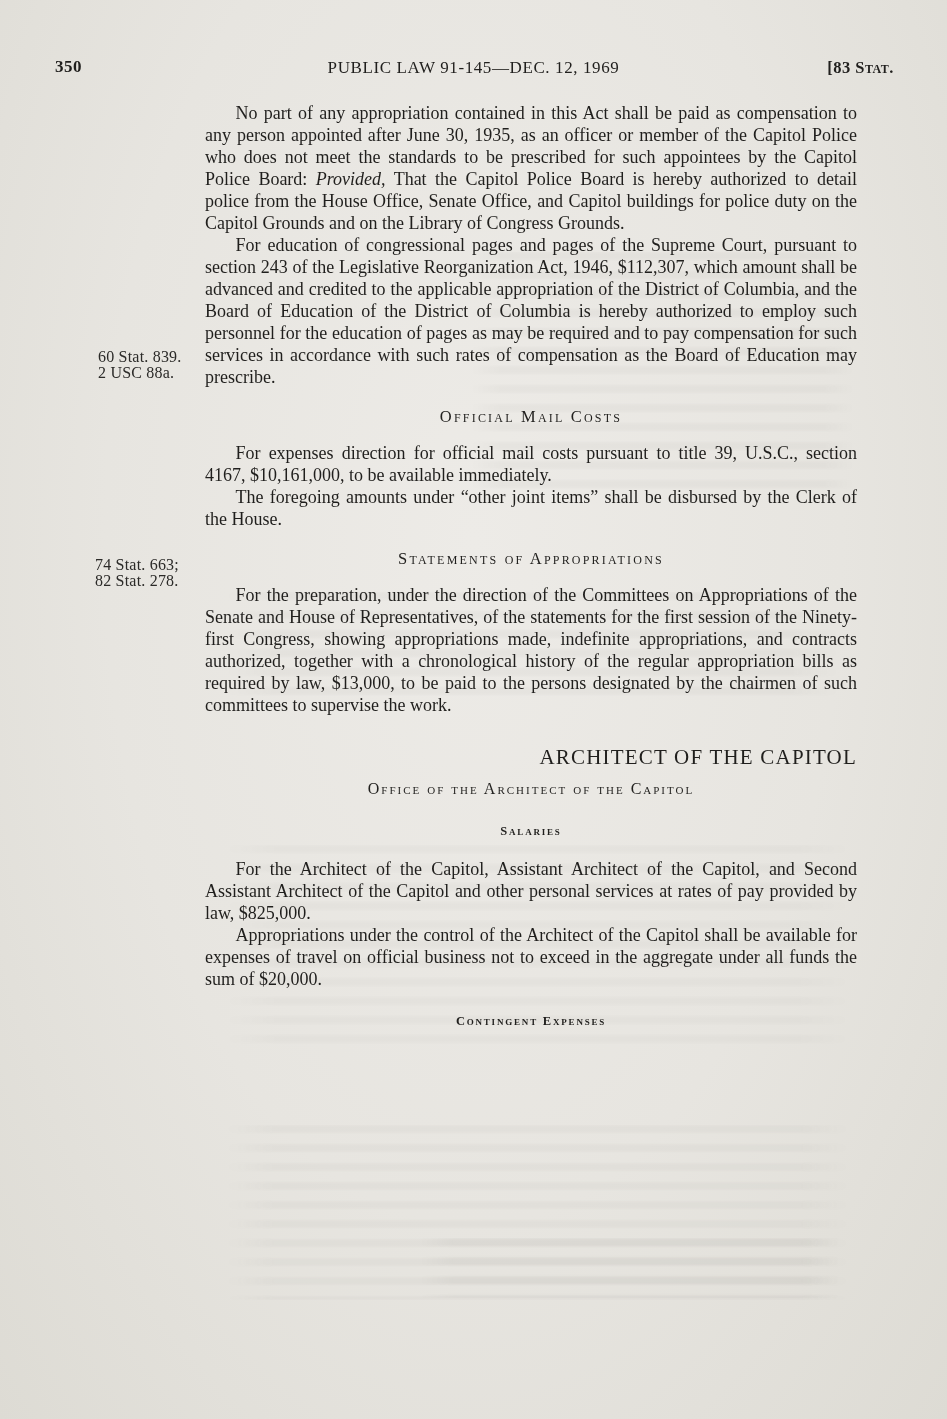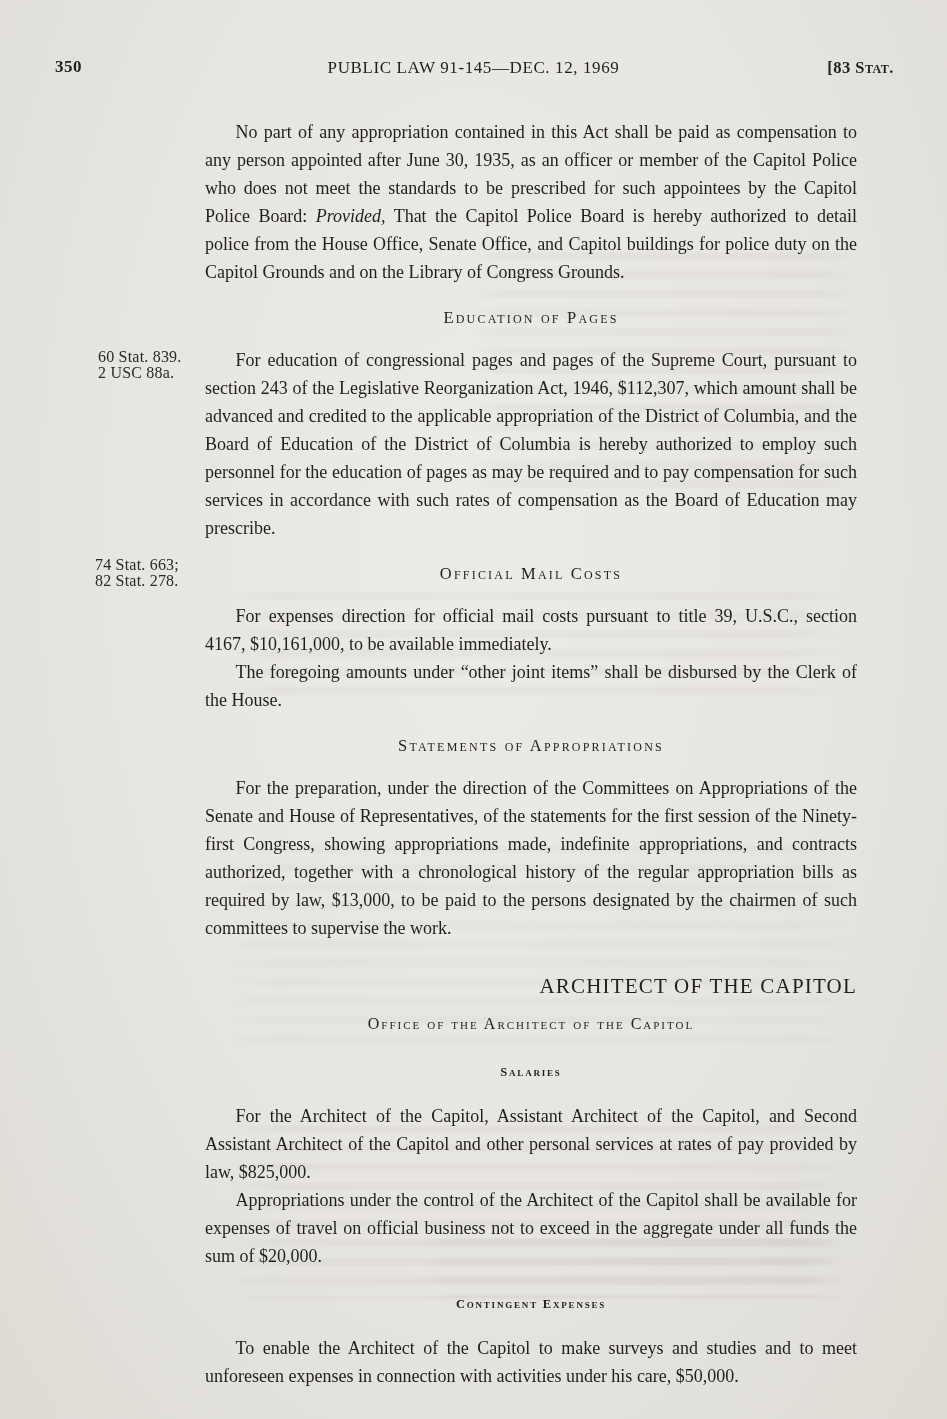--- a/index.html
+++ b/index.html
@@ -31,22 +31,22 @@
   .margin-note {
     position:absolute;
     font-size:16px; line-height:16px; color:#2b2a28;
     letter-spacing:0.2px;
   }
   .margin-note-1 { left:98px; top:349px; }
   .margin-note-2 { left:95px; top:557px; }
 
   
   .body-col {
-    position:absolute; left:205px; top:118px; width:652px;
-    font-size:18px; line-height:28px;
+    position:absolute; left:205px; top:102px; width:652px;
+    font-size:18px; line-height:22px;
     text-align:justify;
   }
   .para { text-indent:1.7em; margin:0; }
   .para em { font-style:italic; }
 
   .sc-heading {
     margin:18px 0 14px; text-align:center; text-indent:0;
     font-size:16.5px; font-weight:normal;
     font-variant:small-caps; letter-spacing:2.2px;
   }
@@ -102,21 +102,20 @@
   </div>
   <div class="margin-note margin-note-2">
     <div>74 Stat. 663;</div>
     <div>82 Stat. 278.</div>
   </div>
 
   <div class="body-col">
 
     <p class="para"><span>No part of any appropriation contained in this Act shall be paid as compensation to any person appointed after June 30, 1935, as an officer or member of the Capitol Police who does not meet the standards to be prescribed for such appointees by the Capitol Police Board: </span><em>Provided,</em><span> That the Capitol Police Board is hereby authorized to detail police from the House Office, Senate Office, and Capitol buildings for police duty on the Capitol Grounds and on the Library of Congress Grounds.</span></p>
 
-    <h3 class="sc-heading">Education of Pages</h3>
 
     <p class="para">For education of congressional pages and pages of the Supreme Court, pursuant to section 243 of the Legislative Reorganization Act, 1946, $112,307, which amount shall be advanced and credited to the applicable appropriation of the District of Columbia, and the Board of Education of the District of Columbia is hereby authorized to employ such personnel for the education of pages as may be required and to pay compensation for such services in accordance with such rates of compensation as the Board of Education may prescribe.</p>
 
     <h3 class="sc-heading">Official Mail Costs</h3>
 
     <p class="para">For expenses direction for official mail costs pursuant to title 39, U.S.C., section 4167, $10,161,000, to be available immediately.</p>
     <p class="para">The foregoing amounts under “other joint items” shall be disbursed by the Clerk of the House.</p>
 
     <h3 class="sc-heading">Statements of Appropriations</h3>
 
@@ -126,16 +125,15 @@
 
     <h3 class="sub-heading">Office of the Architect of the Capitol</h3>
 
     <h4 class="minor-heading">Salaries</h4>
 
     <p class="para">For the Architect of the Capitol, Assistant Architect of the Capitol, and Second Assistant Architect of the Capitol and other personal services at rates of pay provided by law, $825,000.</p>
     <p class="para">Appropriations under the control of the Architect of the Capitol shall be available for expenses of travel on official business not to exceed in the aggregate under all funds the sum of $20,000.</p>
 
     <h4 class="minor-heading">Contingent Expenses</h4>
 
-    <p class="para">To enable the Architect of the Capitol to make surveys and studies and to meet unforeseen expenses in connection with activities under his care, $50,000.</p>
 
   </div>
 </div>
 
 </body></html>

